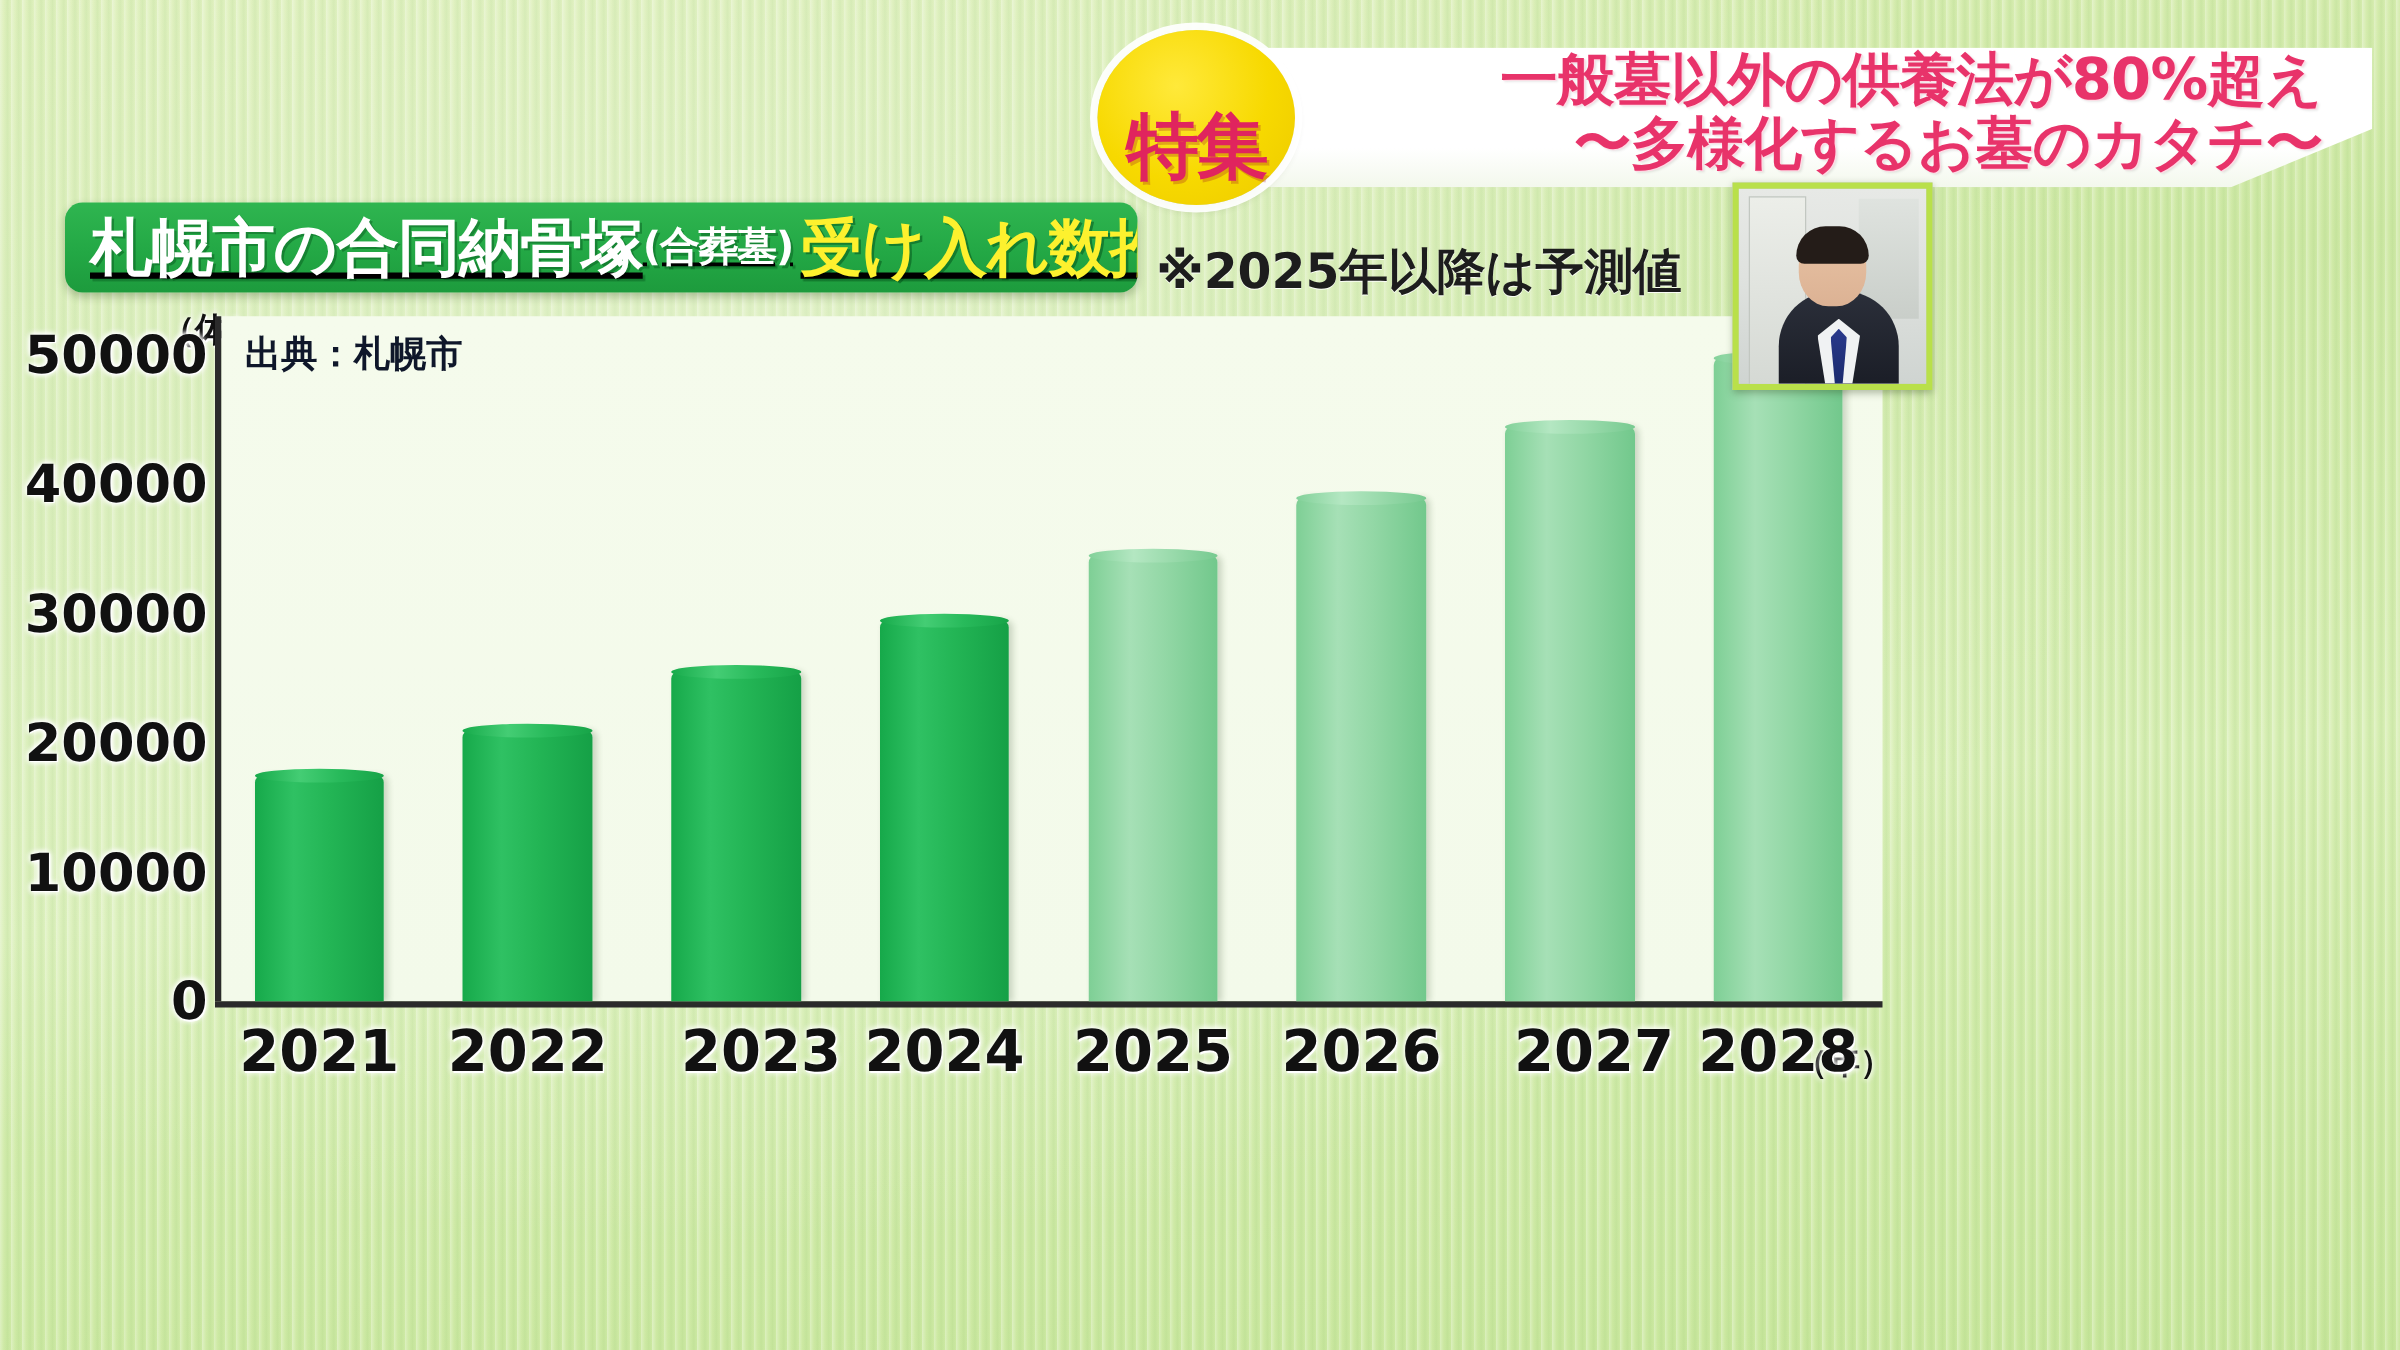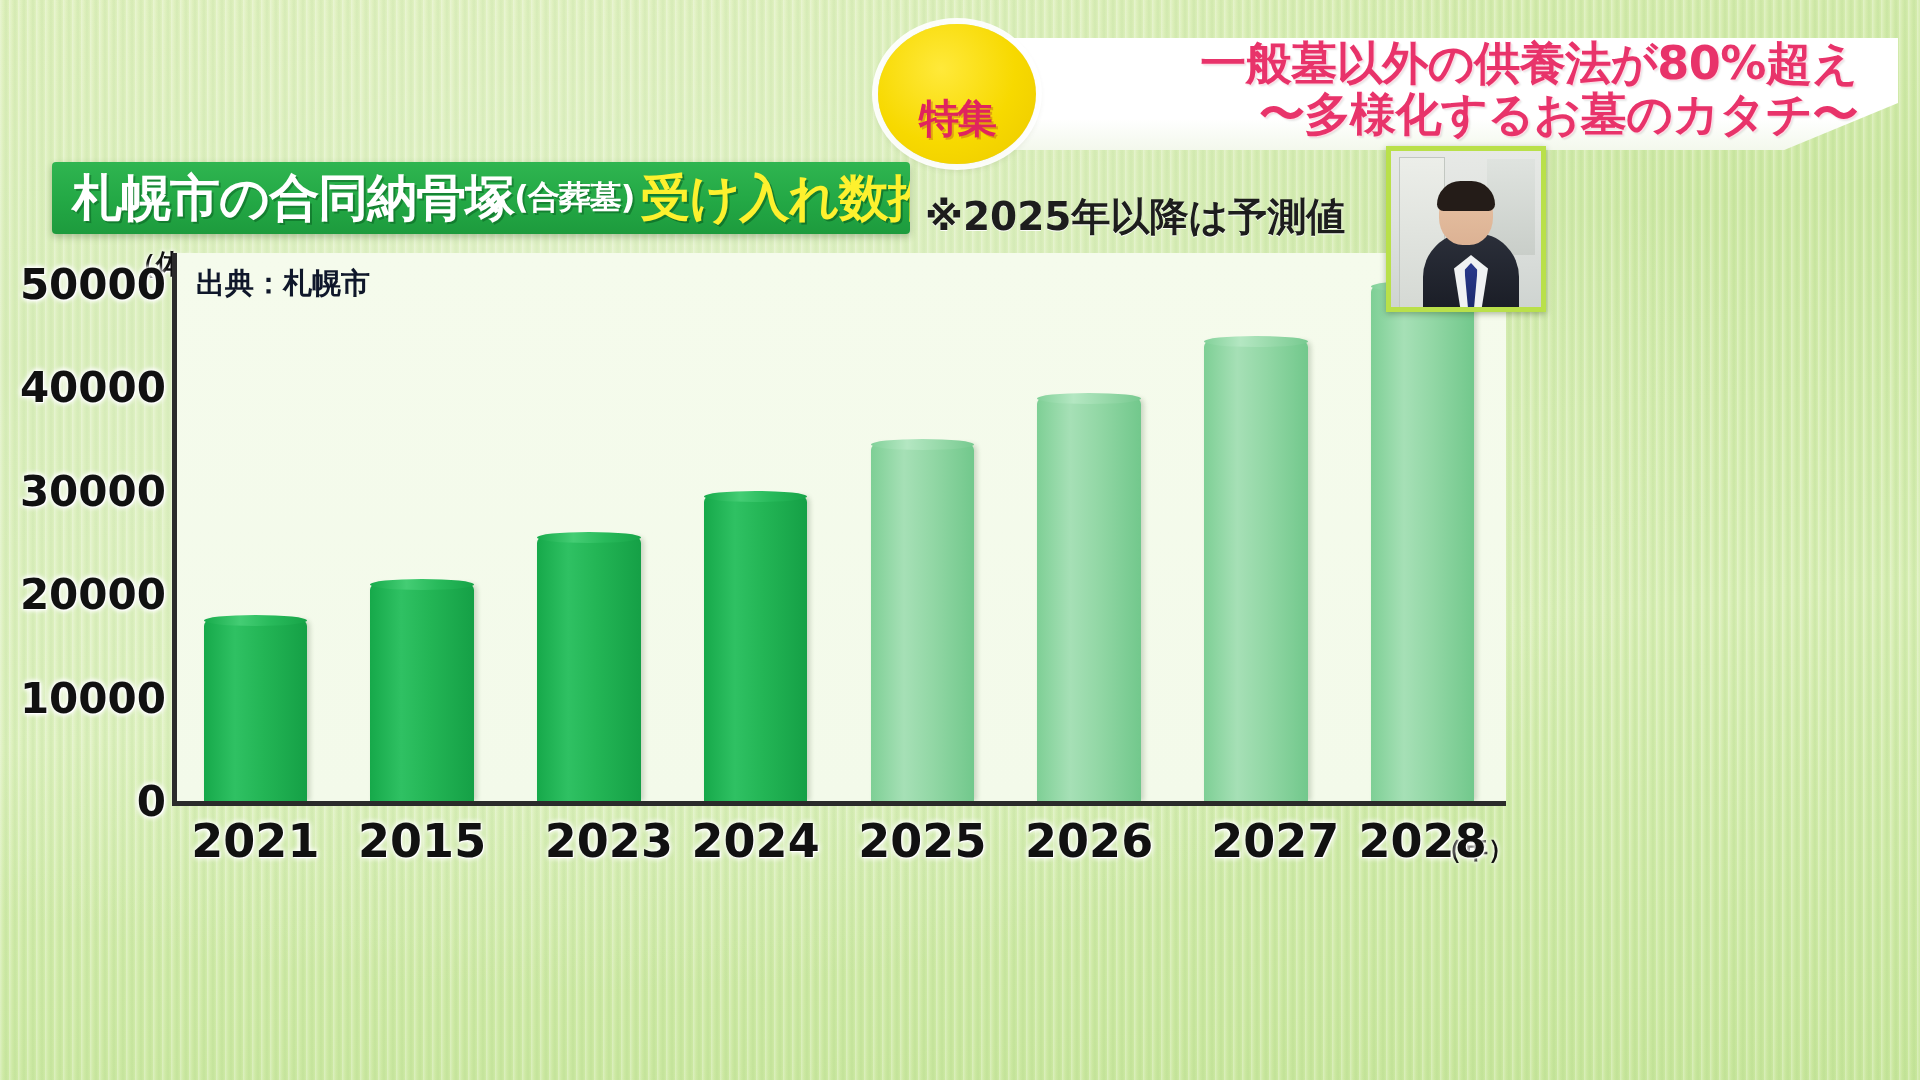--- a/index.html
+++ b/index.html
@@ -48,33 +48,34 @@
 
   #feature-badge{
     position:absolute;left:0;top:0;width:158px;height:140px;
     border-radius:50%;
     background:radial-gradient(circle at 40% 32%,#ffe93a 0%,#f7d900 55%,#ecc900 100%);
     box-shadow:0 0 0 6px rgba(255,255,255,.92),0 3px 8px rgba(60,70,30,.30);
     display:flex;align-items:center;justify-content:center;
   }
   #feature-badge-text{
     font-family:"DejaVu Sans","Liberation Sans",sans-serif;
-    font-weight:bold;font-size:40px;color:#e0245e;letter-spacing:-2px;
+    font-weight:bold;font-size:58px;color:#e0245e;letter-spacing:-2px;
     text-shadow:2px 2px 0 rgba(150,0,40,.25);
     margin-top:48px;
   }
 
   
   #title-banner{
     position:absolute;left:52px;top:162px;width:858px;height:72px;
     background:linear-gradient(180deg,#2fb550 0%,#23a845 55%,#1d9b3d 100%);
-    border-radius:4px;
+    border-radius:14px;
     box-shadow:0 3px 7px rgba(40,70,30,.28);
     display:flex;align-items:center;padding-left:20px;box-sizing:border-box;
     overflow:hidden;
+    text-decoration:underline;
   }
   .title-seg{
     font-family:"DejaVu Sans","Liberation Sans",sans-serif;
     font-weight:bold;white-space:nowrap;letter-spacing:-1px;
   }
   #title-main{font-size:50px;color:#ffffff;text-shadow:2px 2px 0 rgba(0,70,20,.38);}
   #title-paren{font-size:32px;color:#ffffff;text-shadow:2px 2px 0 rgba(0,70,20,.38);}
   #title-accent{font-size:50px;color:#fdf12e;margin-left:6px;text-shadow:2px 2px 0 rgba(0,70,20,.45);}
 
   #chart-note{
@@ -280,21 +281,21 @@
       </div>
       <div class="bar-slot" style="left: 89.875%; width: 7.75%;">
         <div class="bar forecast" title="2028: 49800" style="height: 514.913px;">
           <div class="bar-cap"></div>
         </div>
       </div>
     </div>
   <div id="x-labels">
     <div id="x-axis-unit">（年）</div>
   <div class="x-label" style="left: 0%; width: 12.5%;">2021</div>
-      <div class="x-label" style="left: 12.5%; width: 12.5%;">2015</div>
+      <div class="x-label" style="left: 12.5%; width: 12.5%;">2022</div>
       <div class="x-label" style="left: 25%; width: 12.5%; padding-left: 20px;">2023</div>
       <div class="x-label" style="left: 37.5%; width: 12.5%;">2024</div>
       <div class="x-label" style="left: 50%; width: 12.5%;">2025</div>
       <div class="x-label" style="left: 62.5%; width: 12.5%;">2026</div>
       <div class="x-label" style="left: 75%; width: 12.5%; text-align: right;">2027</div>
       <div class="x-label" style="left: 87.5%; width: 12.5%;">2028</div>
     </div>
 </div>
 
 <div id="presenter-inset">

